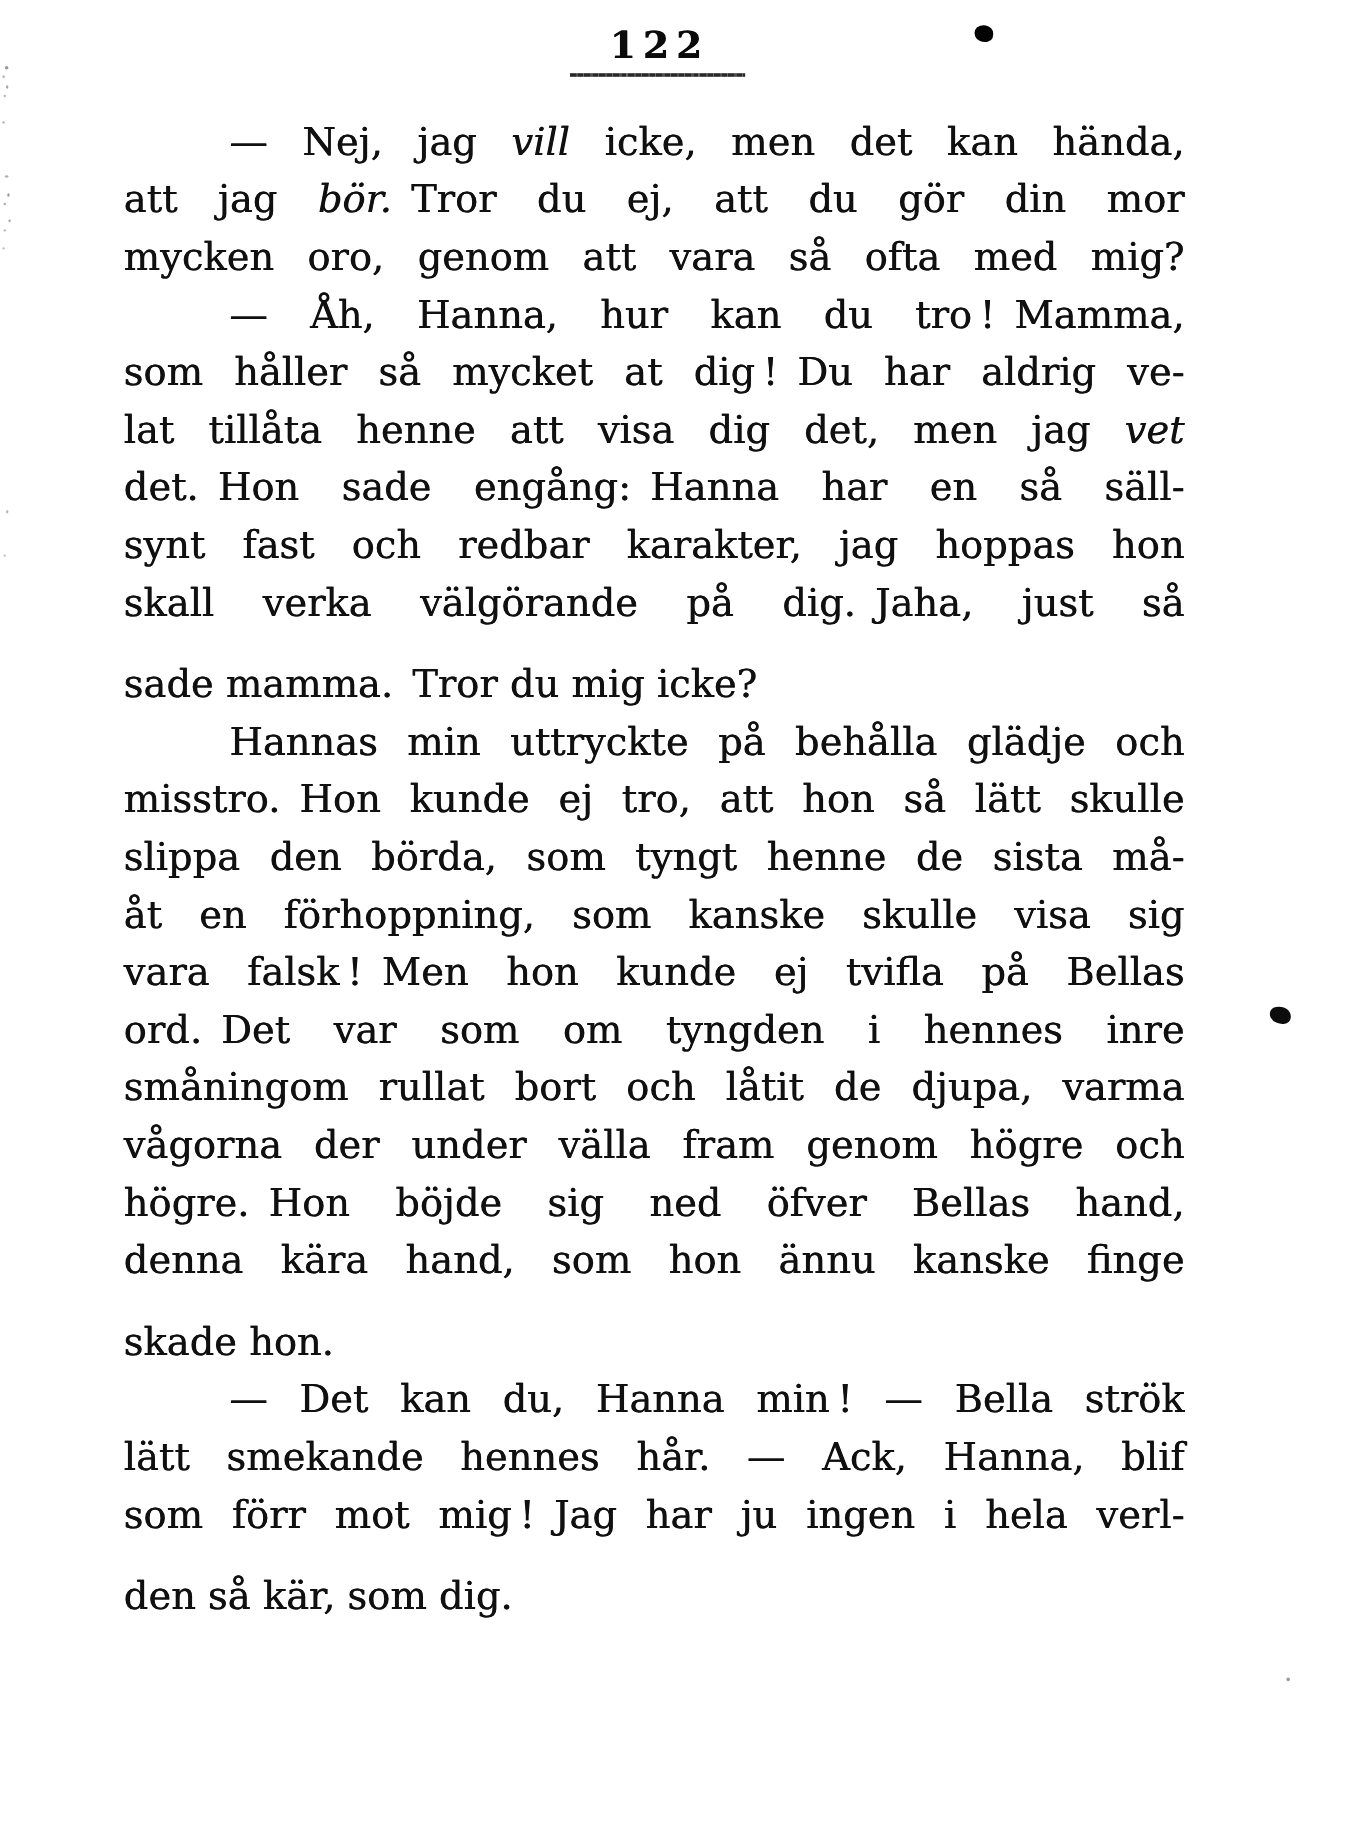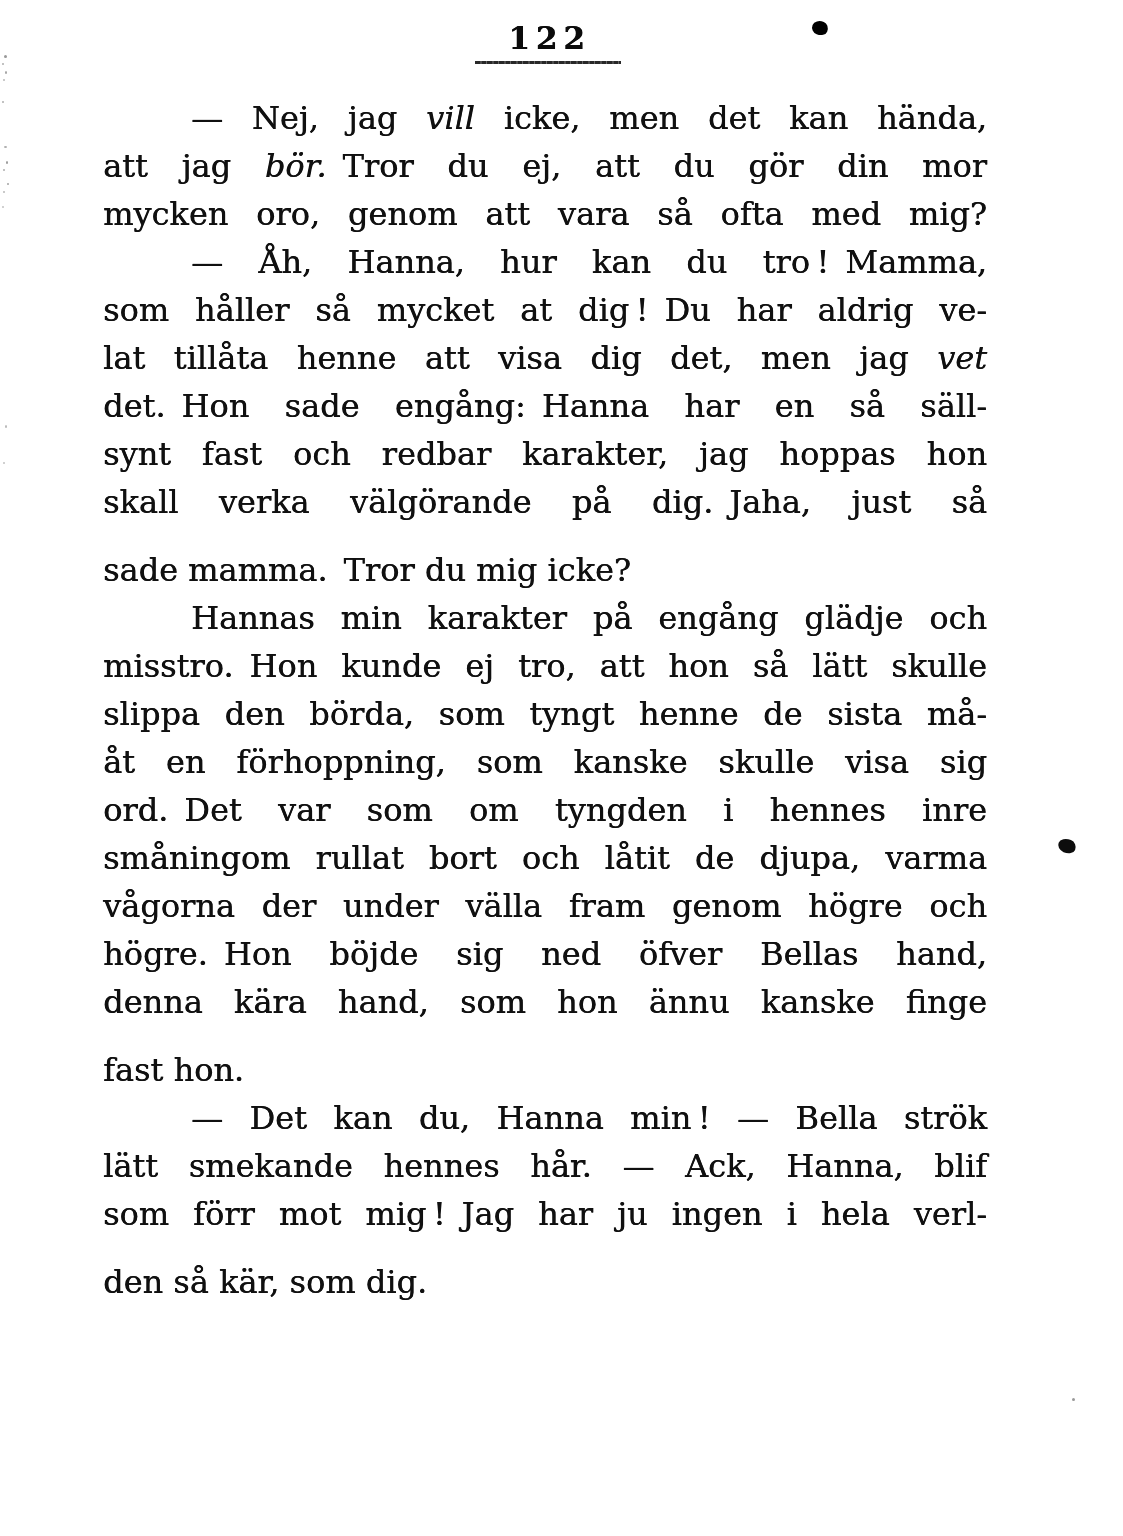--- a/index.html
+++ b/index.html
@@ -85,30 +85,31 @@
       <div class="paragraph">
         <div class="line justify indent"><span>— Åh, Hanna, hur kan du tro ! Mamma,</span></div>
         <div class="line justify"><span>som håller så mycket at dig ! Du har aldrig ve-</span></div>
         <div class="line justify"><span>lat tillåta henne att visa dig det, men jag </span><span class="italic">vet</span></div>
         <div class="line justify"><span>det. Hon sade engång: Hanna har en så säll-</span></div>
         <div class="line justify"><span>synt fast och redbar karakter, jag hoppas hon</span></div>
         <div class="line justify"><span>skall verka välgörande på dig. Jaha, just så</span></div>
         <div class="line last"><span>sade mamma. Tror du mig icke?</span></div>
       </div>
       <div class="paragraph">
-        <div class="line justify indent"><span>Hannas min karakter på engång glädje och</span></div>
+        <div class="line justify indent"><span>Hannas min uttryckte på behålla glädje och</span></div>
         <div class="line justify"><span>misstro. Hon kunde ej tro, att hon så lätt skulle</span></div>
         <div class="line justify"><span>slippa den börda, som tyngt henne de sista må-</span></div>
         <div class="line justify"><span>åt en förhoppning, som kanske skulle visa sig</span></div>
+        <div class="line justify"><span>vara falsk ! Men hon kunde ej tvifla på Bellas</span></div>
         <div class="line justify"><span>ord. Det var som om tyngden i hennes inre</span></div>
         <div class="line justify"><span>småningom rullat bort och låtit de djupa, varma</span></div>
         <div class="line justify"><span>vågorna der under välla fram genom högre och</span></div>
         <div class="line justify"><span>högre. Hon böjde sig ned öfver Bellas hand,</span></div>
         <div class="line justify"><span>denna kära hand, som hon ännu kanske finge</span></div>
-        <div class="line last"><span>fast hon.</span></div>
+        <div class="line last"><span>skade hon.</span></div>
       </div>
       <div class="paragraph">
         <div class="line justify indent"><span>— Det kan du, Hanna min ! — Bella strök</span></div>
         <div class="line justify"><span>lätt smekande hennes hår. — Ack, Hanna, blif</span></div>
         <div class="line justify"><span>som förr mot mig ! Jag har ju ingen i hela verl-</span></div>
         <div class="line last"><span>den så kär, som dig.</span></div>
       </div>
     </div>
 <div class="speck ink-blot" style="left: 812px; top: 21px; width: 16px; height: 14px; opacity: 1;"></div>
     <div class="speck ink-blot" style="left: 1058px; top: 839px; width: 18px; height: 14px; opacity: 0.95;"></div>

